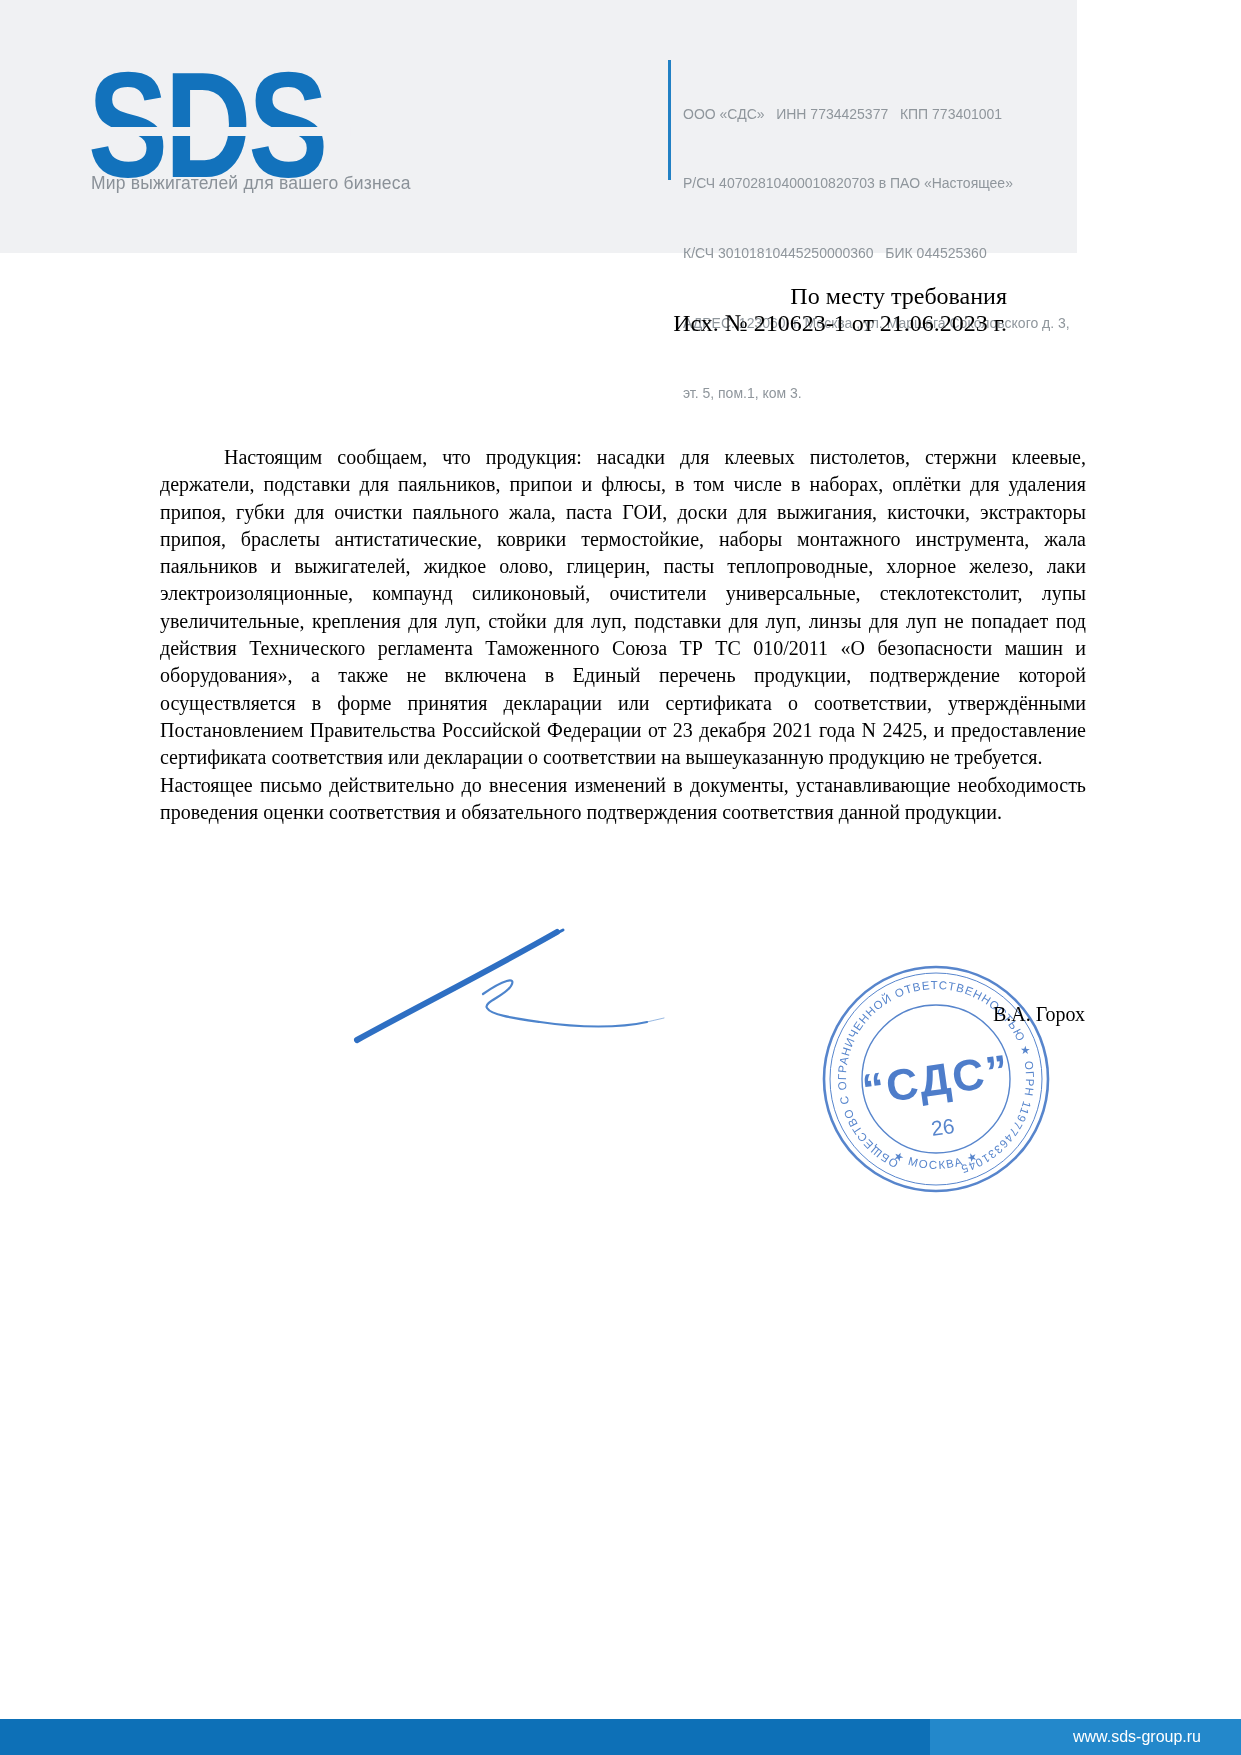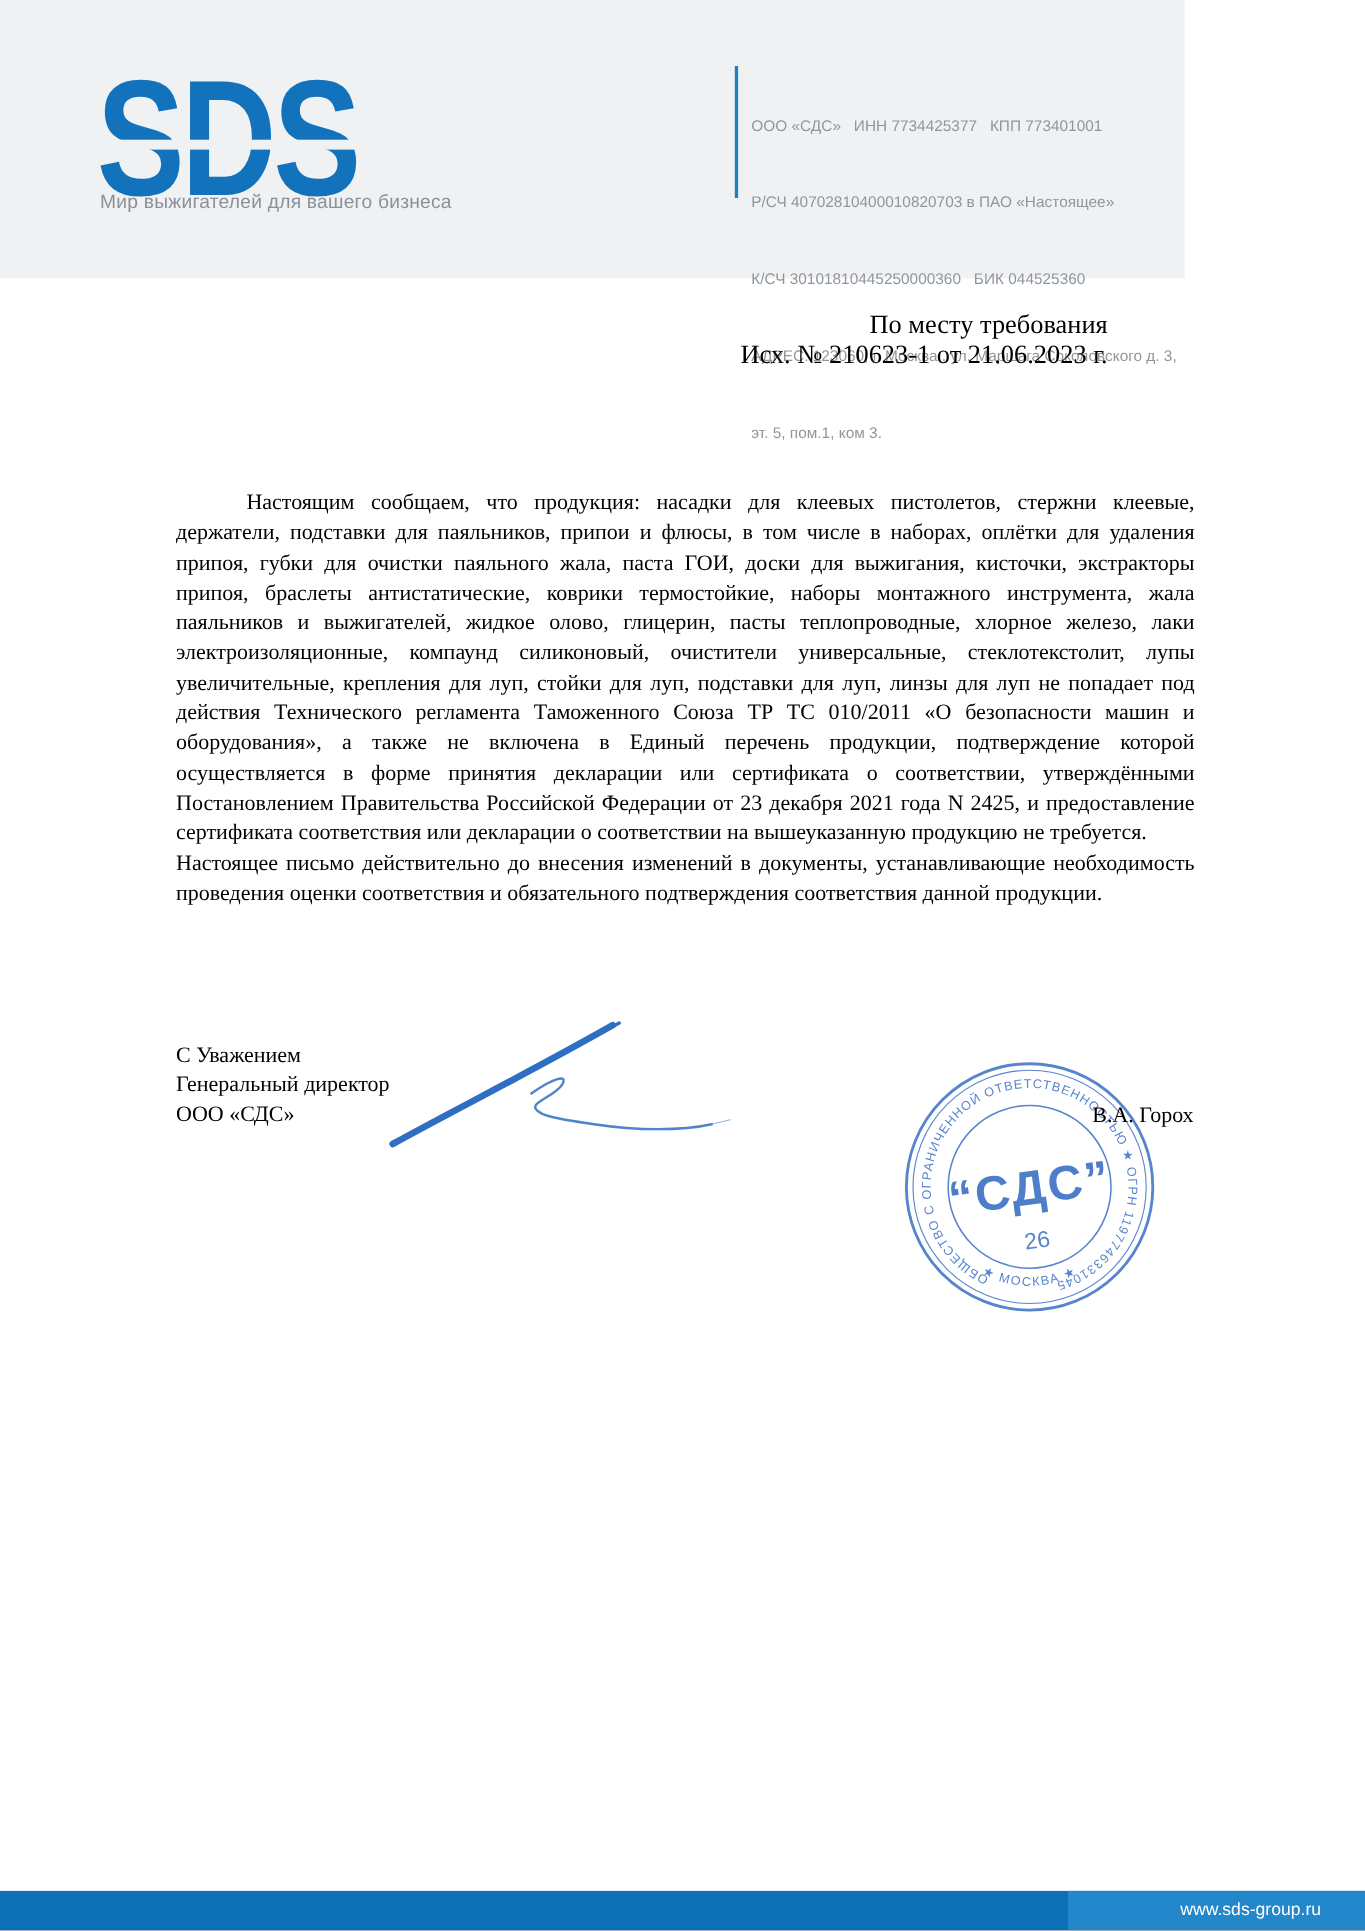--- a/index.html
+++ b/index.html
@@ -76,21 +76,21 @@
   .stamp{
     position:absolute;left:820px;top:963px;width:232px;height:232px;
     z-index:2;opacity:0.9;
   }
   
   .footer{
     position:absolute;left:0;bottom:0;width:1241px;height:36px;
     background:#0d70b7;
   }
   .footer-right{
-    position:absolute;right:0;top:0;width:270px;height:36px;
+    position:absolute;right:0;top:0;width:311px;height:36px;
     background:#2388cb;
     color:#ffffff;font-family:"Liberation Sans", sans-serif;
     font-size:16px;line-height:36px;text-align:right;
     padding-right:40px;box-sizing:border-box;
   }
 </style>
 </head>
 <body>
 
 <div class="page">
@@ -114,25 +114,20 @@
   <div class="meta">
     <div>По месту требования</div>
     <div>Исх. № 210623-1 от 21.06.2023 г.</div>
   </div>
 
   <div class="body-text">
     <p class="indent">Настоящим сообщаем, что продукция: насадки для клеевых пистолетов, стержни клеевые, держатели, подставки для паяльников, припои и флюсы, в том числе в наборах, оплётки для удаления припоя, губки для очистки паяльного жала, паста ГОИ, доски для выжигания, кисточки, экстракторы припоя, браслеты антистатические, коврики термостойкие, наборы монтажного инструмента, жала паяльников и выжигателей, жидкое олово, глицерин, пасты теплопроводные, хлорное железо, лаки электроизоляционные, компаунд силиконовый, очистители универсальные, стеклотекстолит, лупы увеличительные, крепления для луп, стойки для луп, подставки для луп, линзы для луп не попадает под действия Технического регламента Таможенного Союза ТР ТС 010/2011 «О безопасности машин и оборудования», а также не включена в Единый перечень продукции, подтверждение которой осуществляется в форме принятия декларации или сертификата о соответствии, утверждёнными Постановлением Правительства Российской Федерации от 23 декабря 2021 года N 2425, и предоставление сертификата соответствия или декларации о соответствии на вышеуказанную продукцию не требуется.</p>
     <p>Настоящее письмо действительно до внесения изменений в документы, устанавливающие необходимость проведения оценки соответствия и обязательного подтверждения соответствия данной продукции.</p>
   </div>
 
-  <div class="closing">
-    <div>С Уважением</div>
-    <div>Генеральный директор</div>
-    <div>ООО «СДС»</div>
-  </div>
 
   <svg class="signature-svg" viewBox="0 0 330 135">
     <path d="M 30 118 C 90 86, 160 50, 215 20" fill="none" stroke="#5b93d6" stroke-width="1.4" opacity="0.4" stroke-linecap="round"></path>
     <path d="M 22 122 C 80 90, 150 55, 222 14" fill="none" stroke="#2e6fc3" stroke-width="6" stroke-linecap="round"></path>
     <path d="M 180 37 L 228 12" fill="none" stroke="#2e6fc3" stroke-width="3" stroke-linecap="round"></path>
     <path d="M 148 76 C 168 62, 182 58, 176 68 C 170 78, 148 84, 152 90 C 156 97, 178 100, 205 104 C 245 110, 285 110, 312 104" fill="none" stroke="#2e6fc3" stroke-width="2.2" opacity="0.85" stroke-linecap="round"></path>
     <path d="M 312 104 C 320 102, 325 101, 329 100" fill="none" stroke="#2e6fc3" stroke-width="1" opacity="0.5" stroke-linecap="round"></path>
   </svg>
 
   <svg class="stamp" viewBox="0 0 232 232">

